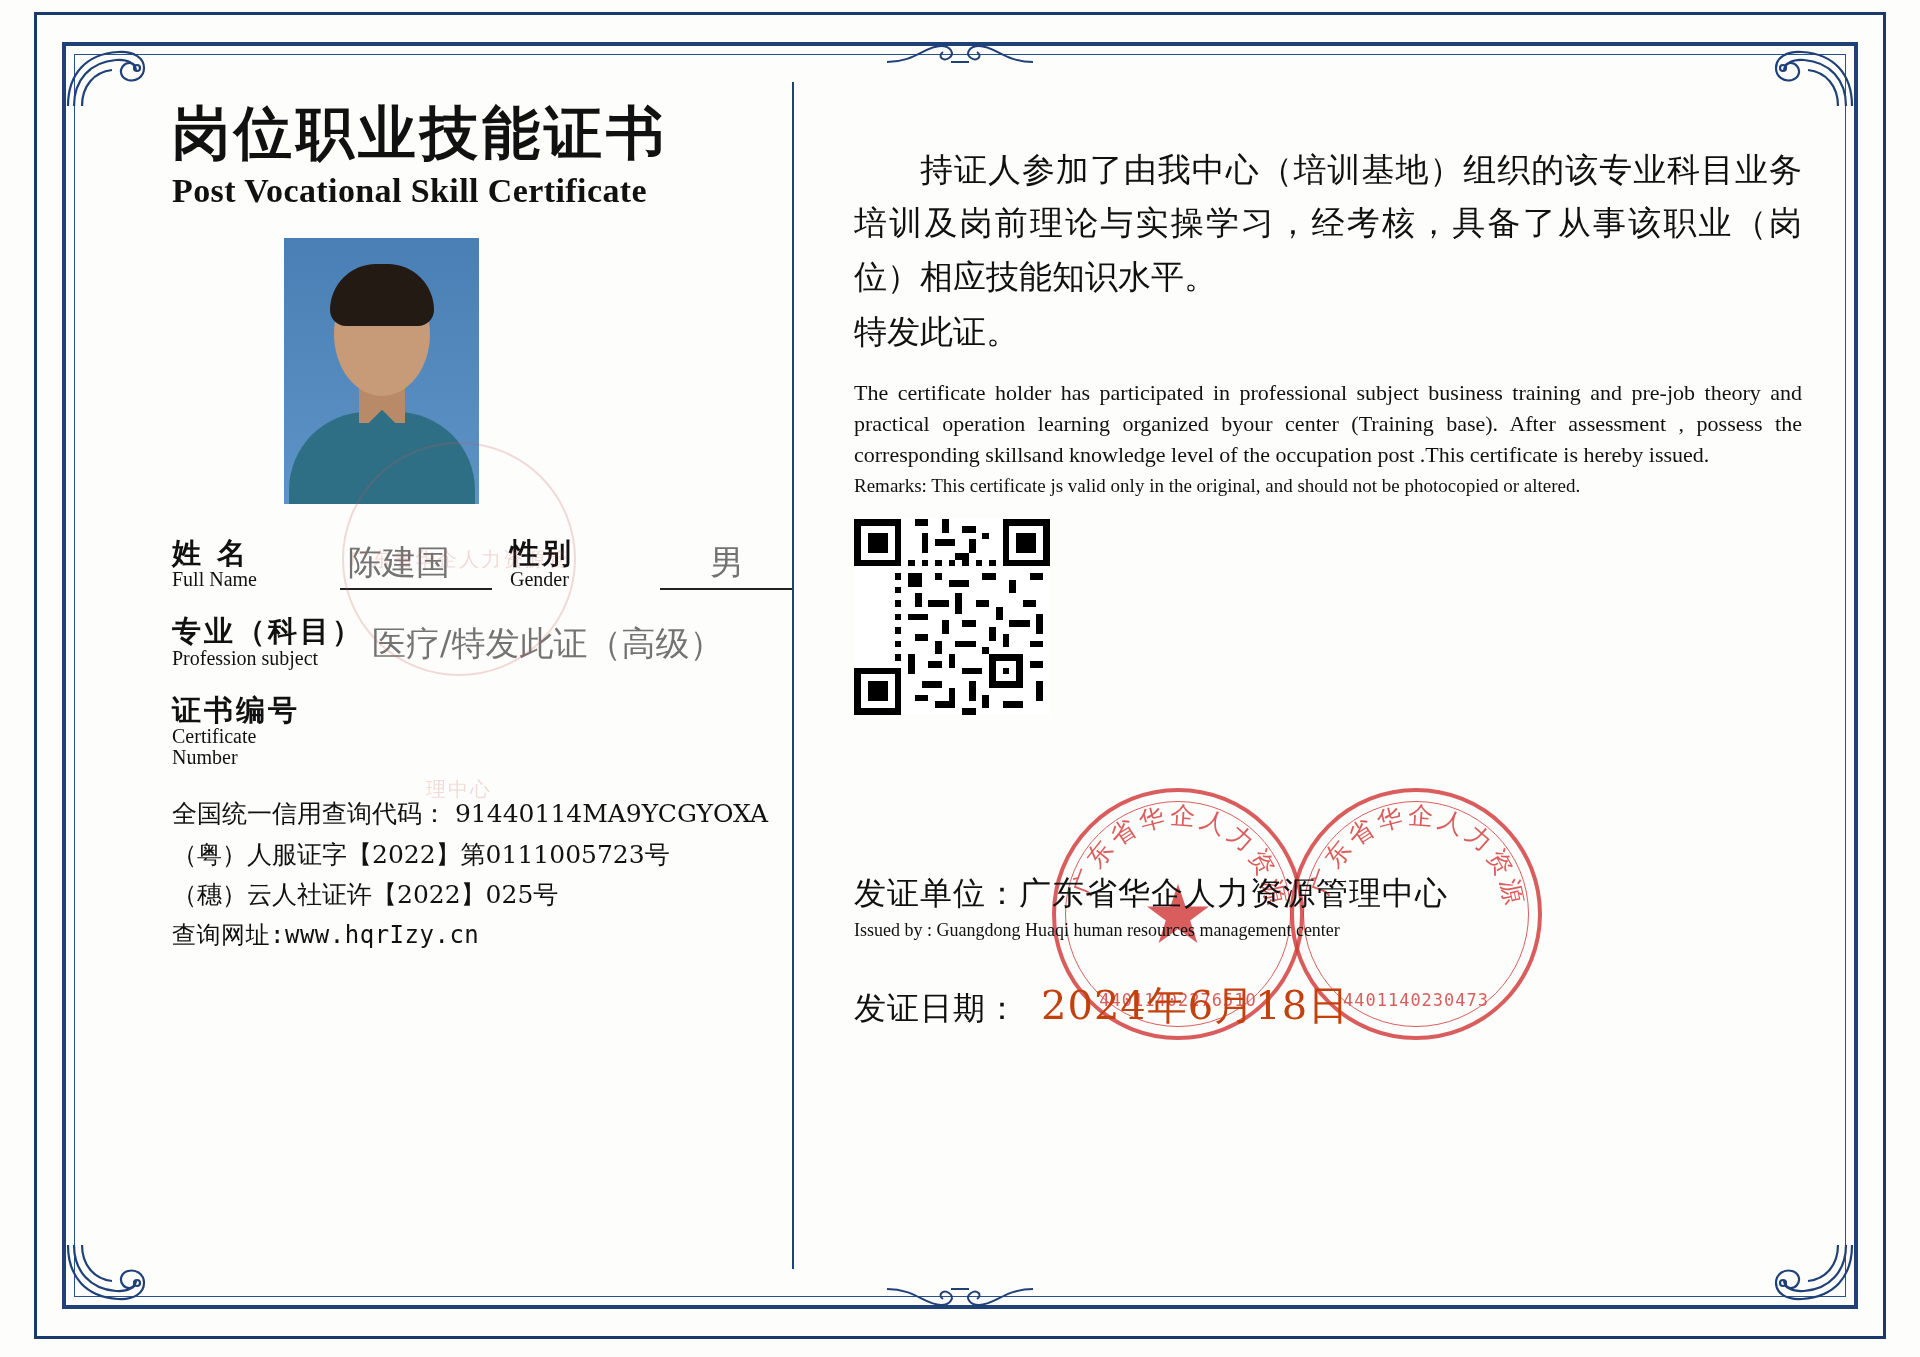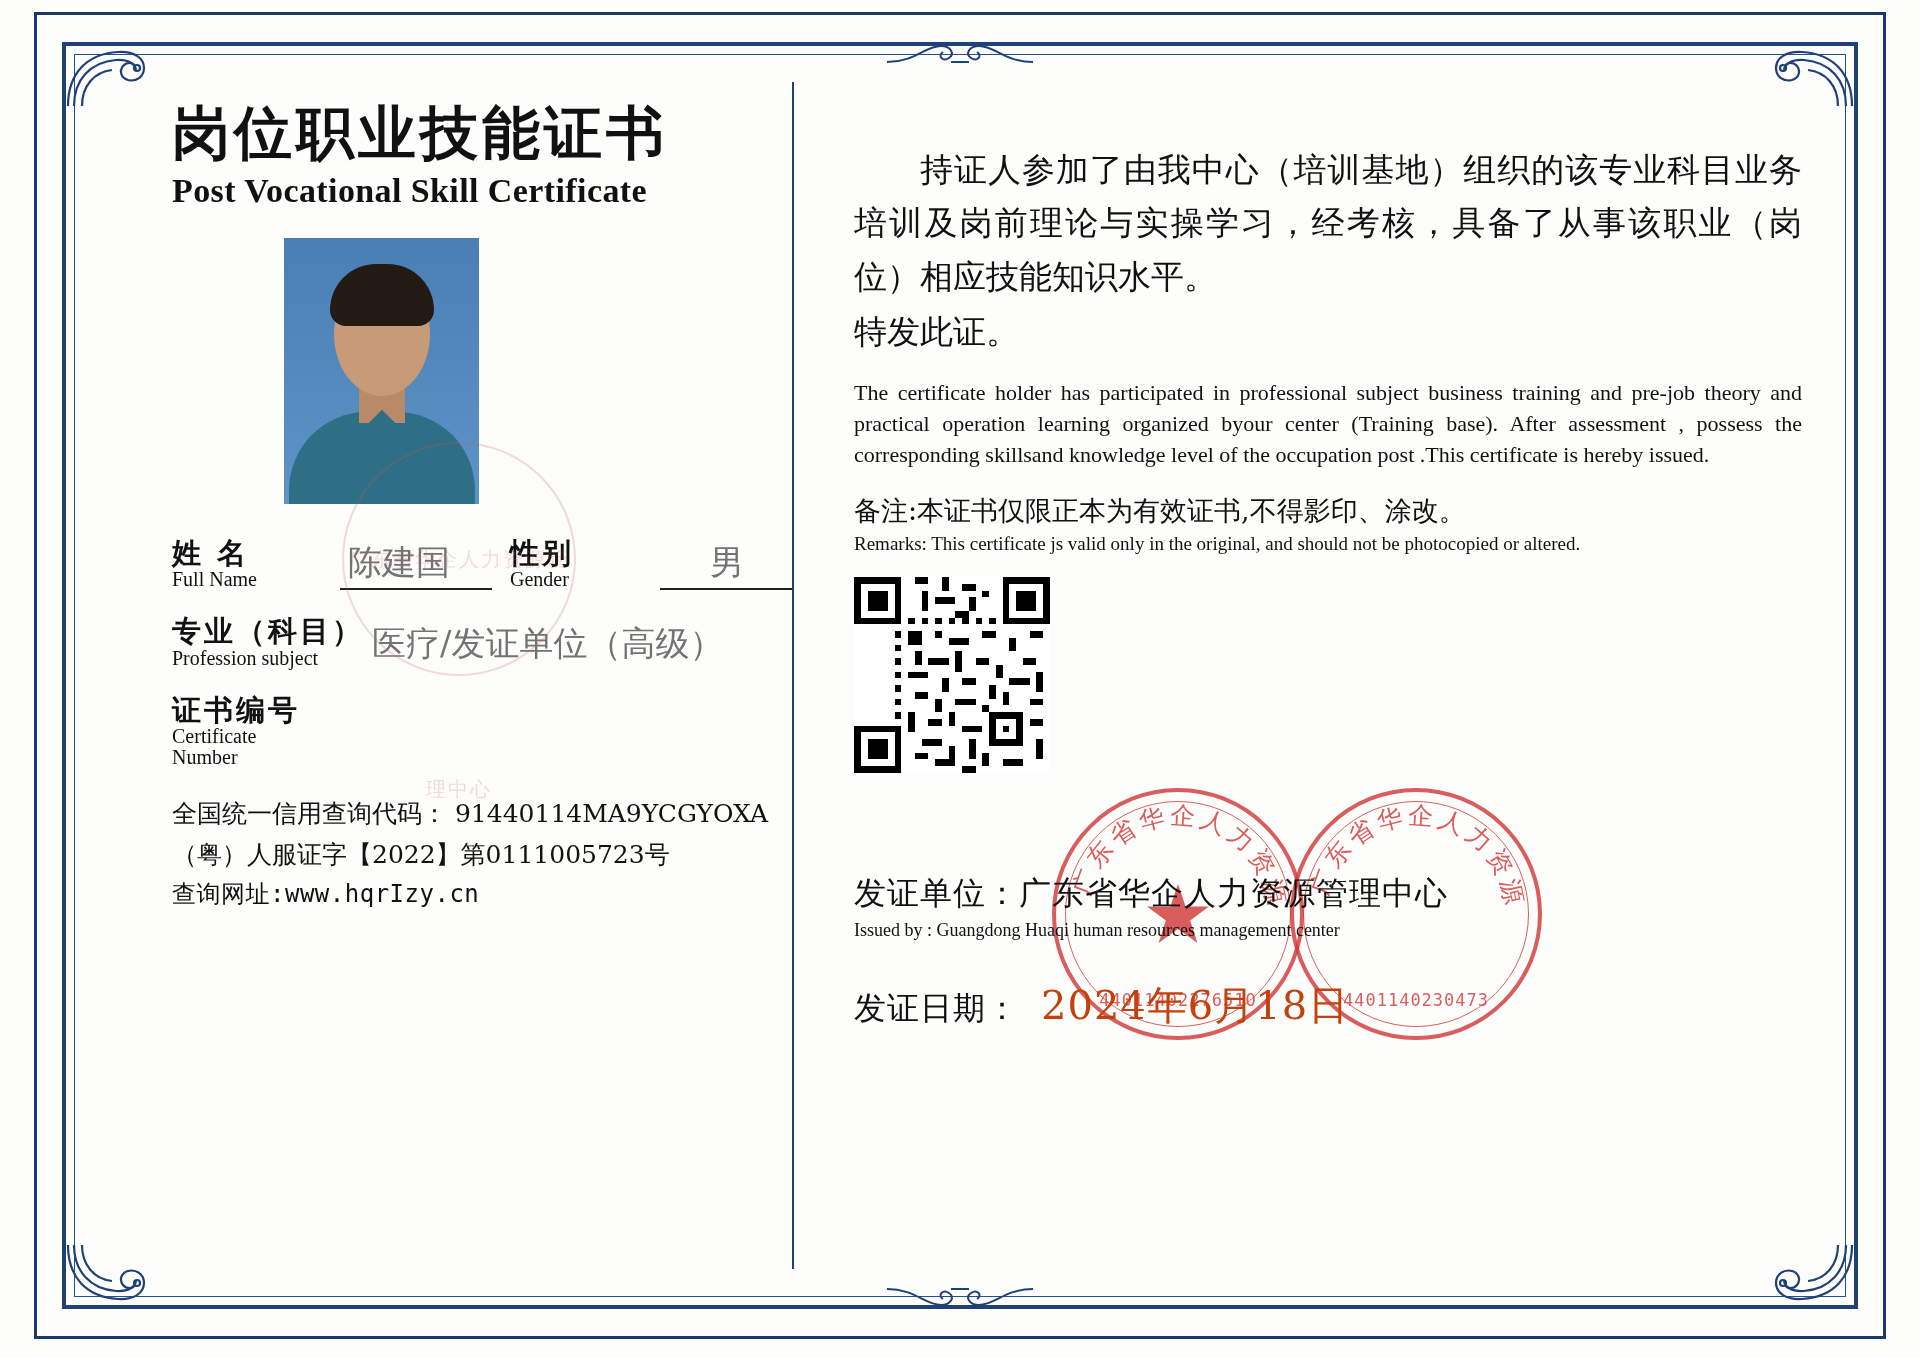--- a/index.html
+++ b/index.html
@@ -486,53 +486,53 @@
             <span class="en">Gender</span>
           </div>
           <div class="val big" style="flex:0 0 118px;text-align:center">男</div>
         </div>
 
         <div class="frow">
           <div class="lbl" style="width:192px">
             <span class="cn">专业（科目）</span>
             <span class="en">Profession subject</span>
           </div>
-          <div class="val big" style="border-bottom:none">医疗/发证单位（高级）</div>
+          <div class="val big" style="border-bottom:none">医疗/特发此证（高级）</div>
         </div>
 
 
         <div class="frow">
           <div class="lbl narrow">
             <span class="cn">证书编号</span>
             <span class="en">Certificate Number</span>
           </div>
         </div>
 
       </div>
 
       <div class="footnotes">
         <div>全国统一信用查询代码： 91440114MA9YCGYOXA</div>
         <div>（粤）人服证字【2022】第0111005723号</div>
+        <div>（穗）云人社证许【2022】025号</div>
         <div class="mono">查询网址:www.hqrIzy.cn</div>
       </div>
 
     </div>
 
     <div class="divider"></div>
 
     <div class="col-right">
 
       <div class="body-cn">
         <span class="indent">持证人参加了由我中心（培训基地）组织的该专业科目业务培训及岗前理论与实操学习，经考核，具备了从事该职业（岗位）相应技能知识水平。</span>
         <span class="last">特发此证。</span>
       </div>
 
       <div class="body-en">The certificate holder has participated in professional subject business training and pre-job theory and practical operation learning organized byour center (Training base). After assessment , possess the corresponding skillsand knowledge level of the occupation post .This certificate is hereby issued.</div>
 
-      <div class="remark-cn">备注:本证书仅限正本为有效证书,不得影印、涂改。</div>
       <div class="remark-en">Remarks: This certificate js valid only in the original, and should not be photocopied or altered.</div>
 
       <div class="qr">
         <svg viewBox="0 0 29 29" width="196" height="196" shape-rendering="crispEdges">
           <rect width="29" height="29" fill="#ffffff"></rect>
           <g fill="#000000">
 
             <rect x="0" y="0" width="7" height="1"></rect>
               <rect x="0" y="6" width="7" height="1"></rect>
             <rect x="0" y="0" width="1" height="7"></rect>

